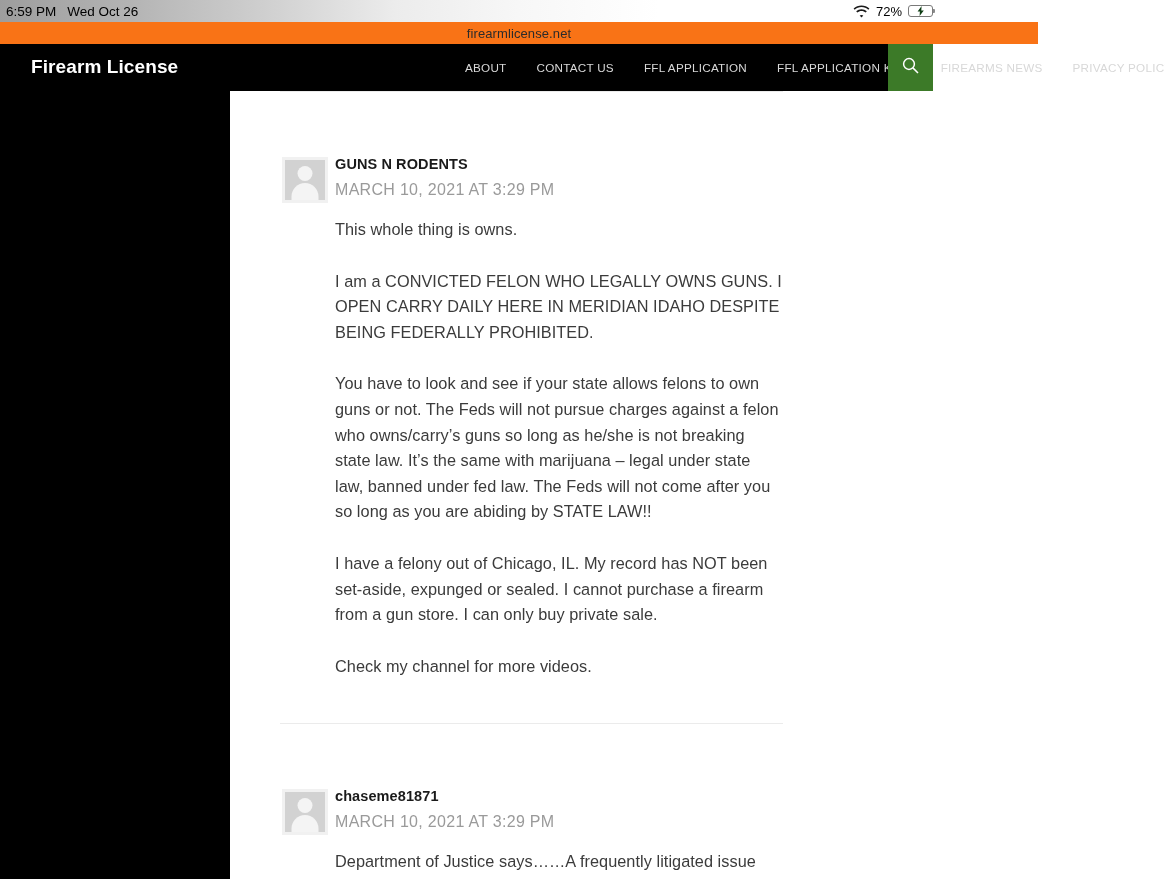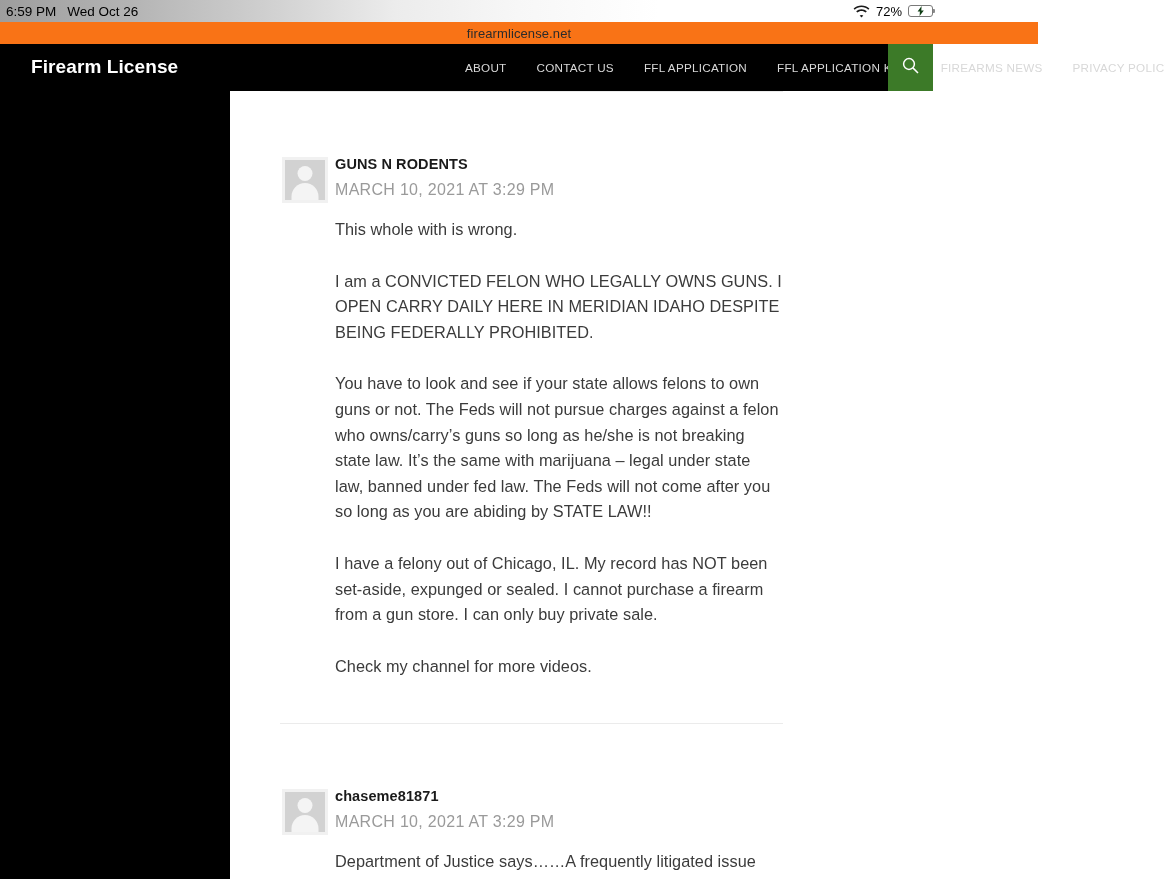--- a/index.html
+++ b/index.html
@@ -302,21 +302,21 @@
       <div class="comment">
         <div class="comment-head">
           <span class="avatar">
             <span class="head"></span>
               <span class="body"></span>
           </span>
           <div class="author">GUNS N RODENTS</div>
           <div class="comment-meta">MARCH 10, 2021 AT 3:29 PM</div>
         </div>
         <div class="comment-body">
-          <p>This whole with is wrong.</p>
+          <p>This whole thing is owns.</p>
           <p>I am a CONVICTED FELON WHO LEGALLY OWNS GUNS. I OPEN CARRY DAILY HERE IN MERIDIAN IDAHO DESPITE BEING FEDERALLY PROHIBITED.</p>
           <p>You have to look and see if your state allows felons to own guns or not. The Feds will not pursue charges against a felon who owns/carry’s guns so long as he/she is not breaking state law. It’s the same with marijuana – legal under state law, banned under fed law. The Feds will not come after you so long as you are abiding by STATE LAW!!</p>
           <p>I have a felony out of Chicago, IL. My record has NOT been set-aside, expunged or sealed. I cannot purchase a firearm from a gun store. I can only buy private sale.</p>
           <p>Check my channel for more videos.</p>
         </div>
       </div>
 
       <div class="divider"></div>
 
       <div class="comment">

